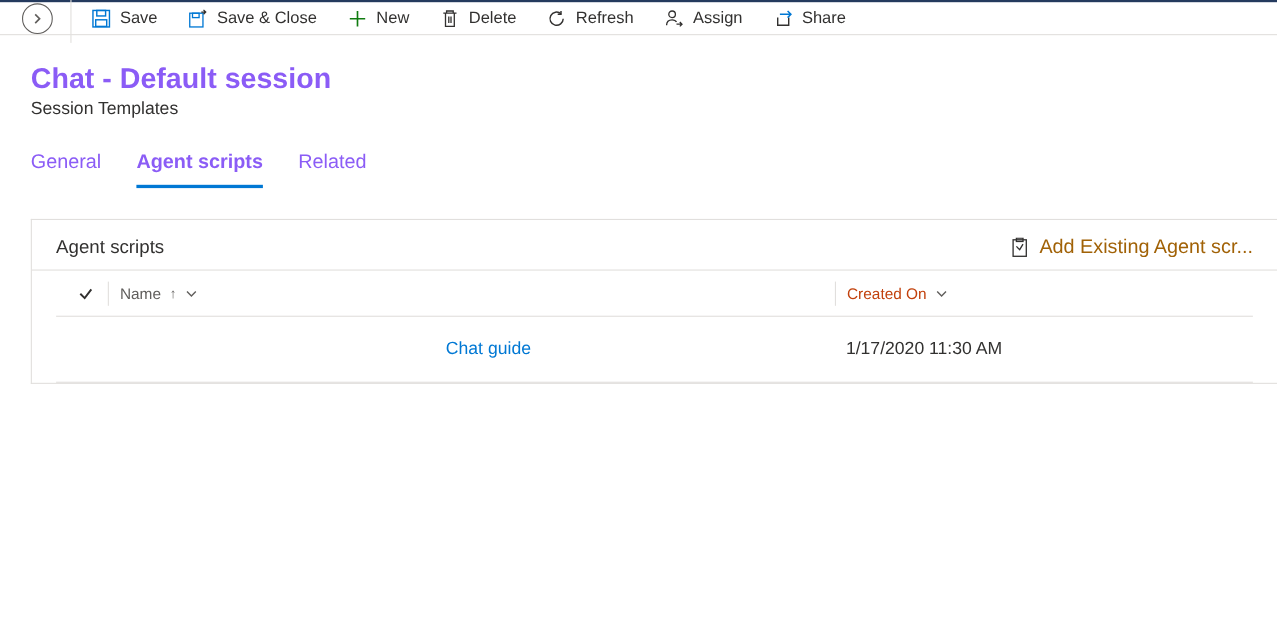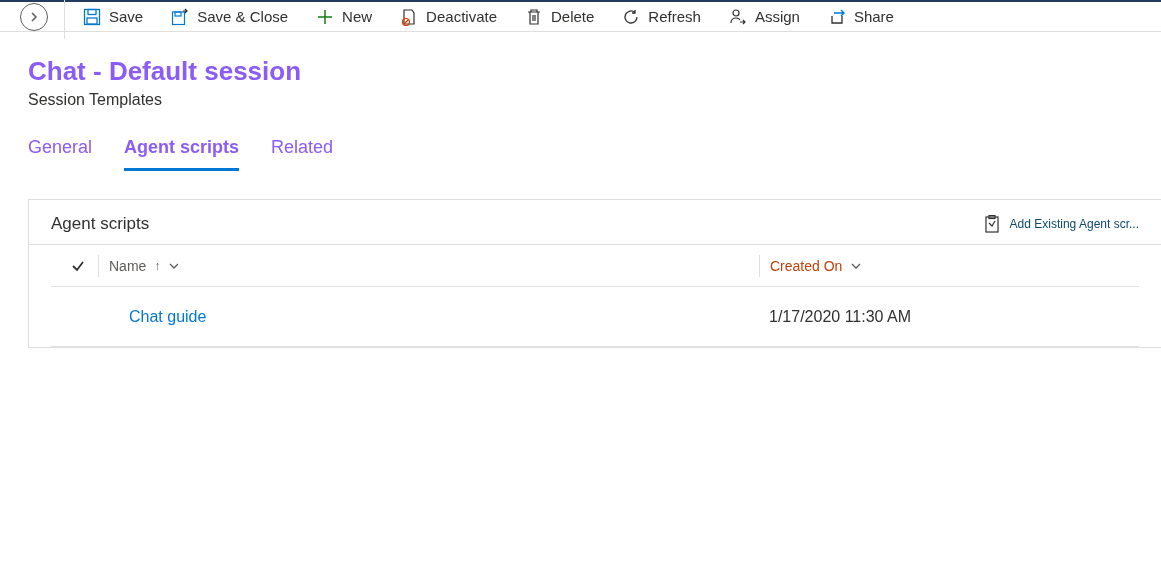--- a/index.html
+++ b/index.html
@@ -98,22 +98,22 @@
     .section-title {
       font-size: 17px;
       font-weight: 400;
       color: #323130;
     }
     .add-existing {
       display: flex;
       align-items: center;
       gap: 10px;
       cursor: pointer;
-      font-size: 12px;
-      color: #0c4a6e;
+      font-size: 18px;
+      color: #a16207;
     }
     .table-wrapper {
       padding: 0 22px;
     }
     .table-header {
       display: flex;
       align-items: center;
       min-height: 42px;
       border-bottom: 1px solid #e1dfdd;
       padding-left: 20px;
@@ -158,20 +158,21 @@
     .table-row {
       display: flex;
       align-items: center;
       min-height: 60px;
       border-bottom: 1px solid #e1dfdd;
       padding-left: 48px;
     }
     .td-name {
       flex: 1;
       padding-left: 30px;
+      text-align: center;
     }
     .td-name a {
       color: #0078d4;
       text-decoration: none;
       font-size: 16px;
     }
     .td-created {
       width: 380px;
       font-size: 16px;
       color: #323130;
@@ -214,30 +215,20 @@
 
   <div class="toolbar-item">
     <span class="toolbar-icon">
       <svg width="18" height="18" viewBox="0 0 18 18">
         <path d="M9 2 L9 16 M2 9 L16 9" stroke="#107c10" stroke-width="1.5"></path>
       </svg>
     </span>
     <span>New</span>
   </div>
 
-  <div class="toolbar-item">
-    <span class="toolbar-icon">
-      <svg width="18" height="18" viewBox="0 0 18 18">
-        <path d="M4 2 L12 2 L14 5 L14 16 L4 16 Z" fill="none" stroke="#323130" stroke-width="1.2"></path>
-        <circle cx="6" cy="14" r="3.5" fill="none" stroke="#d83b01" stroke-width="1.2"></circle>
-        <path d="M4 16 L8 12" stroke="#d83b01" stroke-width="1.2"></path>
-      </svg>
-    </span>
-    <span>Deactivate</span>
-  </div>
 
   <div class="toolbar-item">
     <span class="toolbar-icon">
       <svg width="18" height="18" viewBox="0 0 18 18">
         <path d="M3 4 L15 4 M6 4 L6 2 L12 2 L12 4 M5 4 L5 16 L13 16 L13 4 M8 7 L8 13 M10 7 L10 13" fill="none" stroke="#323130" stroke-width="1.2"></path>
       </svg>
     </span>
     <span>Delete</span>
   </div>
 

